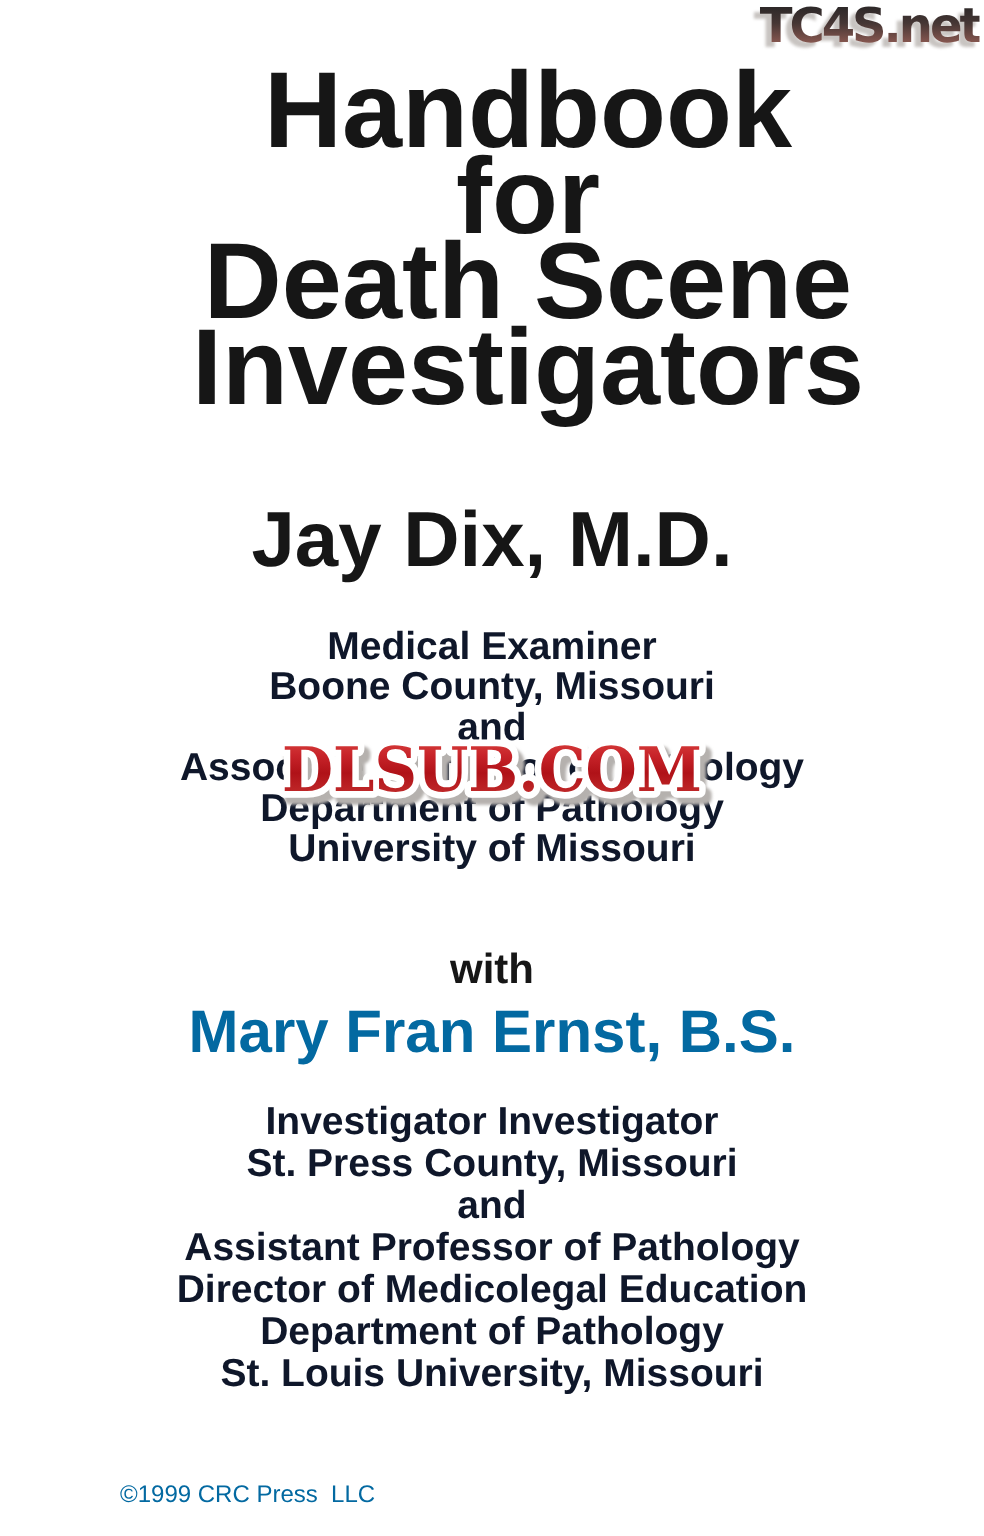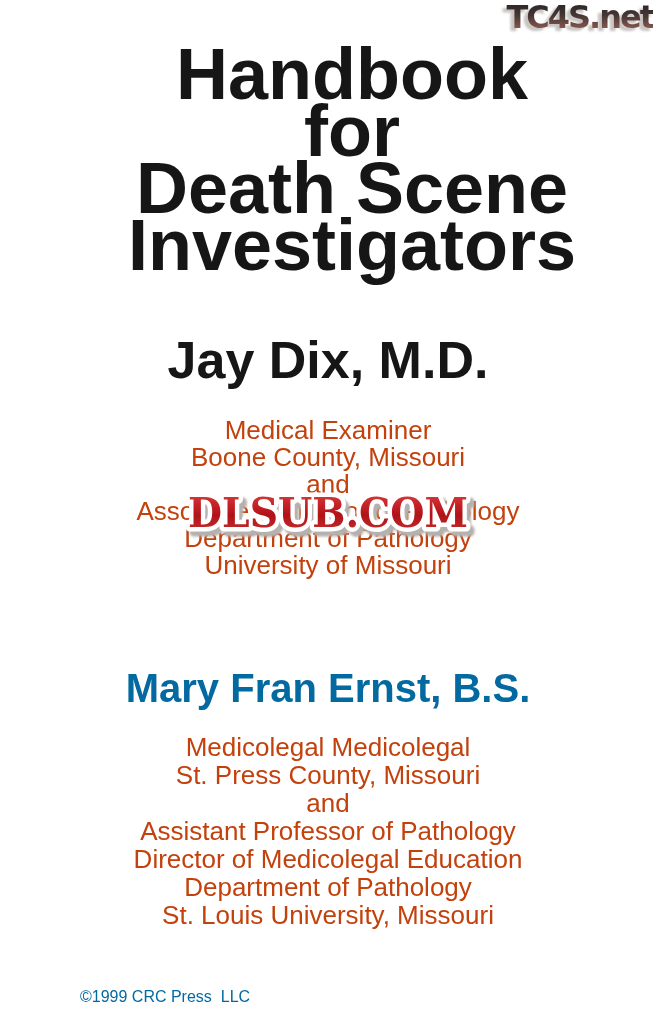--- a/index.html
+++ b/index.html
@@ -46,21 +46,22 @@
     position:absolute; top:334px; left:0; width:100%;
     text-align:center; font-weight:bold; font-size:52px; line-height:1;
     color:#161616;
   }
 
   
   .creds{
     position:absolute; left:0; width:100%;
     text-align:center;
     font-size:26px;
-    color:#c2410c;
+    color:#0f172a;
+    font-weight:bold;
   }
   .creds1{top:417px; line-height:27px;}
   .creds2{top:733px; line-height:28px;}
 
   
   .dlsub{position:absolute; top:478px; left:175px; width:306px; height:64px;}
 
   
   .with-label{
     position:absolute; top:632px; left:0; width:100%;
@@ -119,25 +120,26 @@
         </linearGradient>
         <filter id="wm-blur" x="-20%" y="-20%" width="140%" height="140%">
           <feGaussianBlur stdDeviation="1.2"></feGaussianBlur>
         </filter>
       </defs>
       <text x="157" y="54" text-anchor="middle" textLength="280" lengthAdjust="spacingAndGlyphs" font-family="DejaVu Serif, serif" font-weight="bold" font-size="41" fill="#b5b1ae" stroke="#b5b1ae" stroke-width="9" stroke-linejoin="round" filter="url(#wm-blur)">DLSUB.COM</text>
       <text x="153" y="49" text-anchor="middle" textLength="280" lengthAdjust="spacingAndGlyphs" font-family="DejaVu Serif, serif" font-weight="bold" font-size="41" fill="url(#wm-red)" stroke="#ffffff" stroke-width="9" stroke-linejoin="round" paint-order="stroke">DLSUB.COM</text>
     </svg>
   </div>
 
+  <div class="with-label">with</div>
 
   <div class="author2">Mary Fran Ernst, B.S.</div>
 
   <div class="creds creds2">
-    <div>Medicolegal Medicolegal</div>
+    <div>Investigator Investigator</div>
     <div>St. Press County, Missouri</div>
     <div>and</div>
     <div>Assistant Professor of Pathology</div>
     <div>Director of Medicolegal Education</div>
     <div>Department of Pathology</div>
     <div>St. Louis University, Missouri</div>
   </div>
 
   <div class="copyright">©1999 CRC Press  LLC</div>
 

